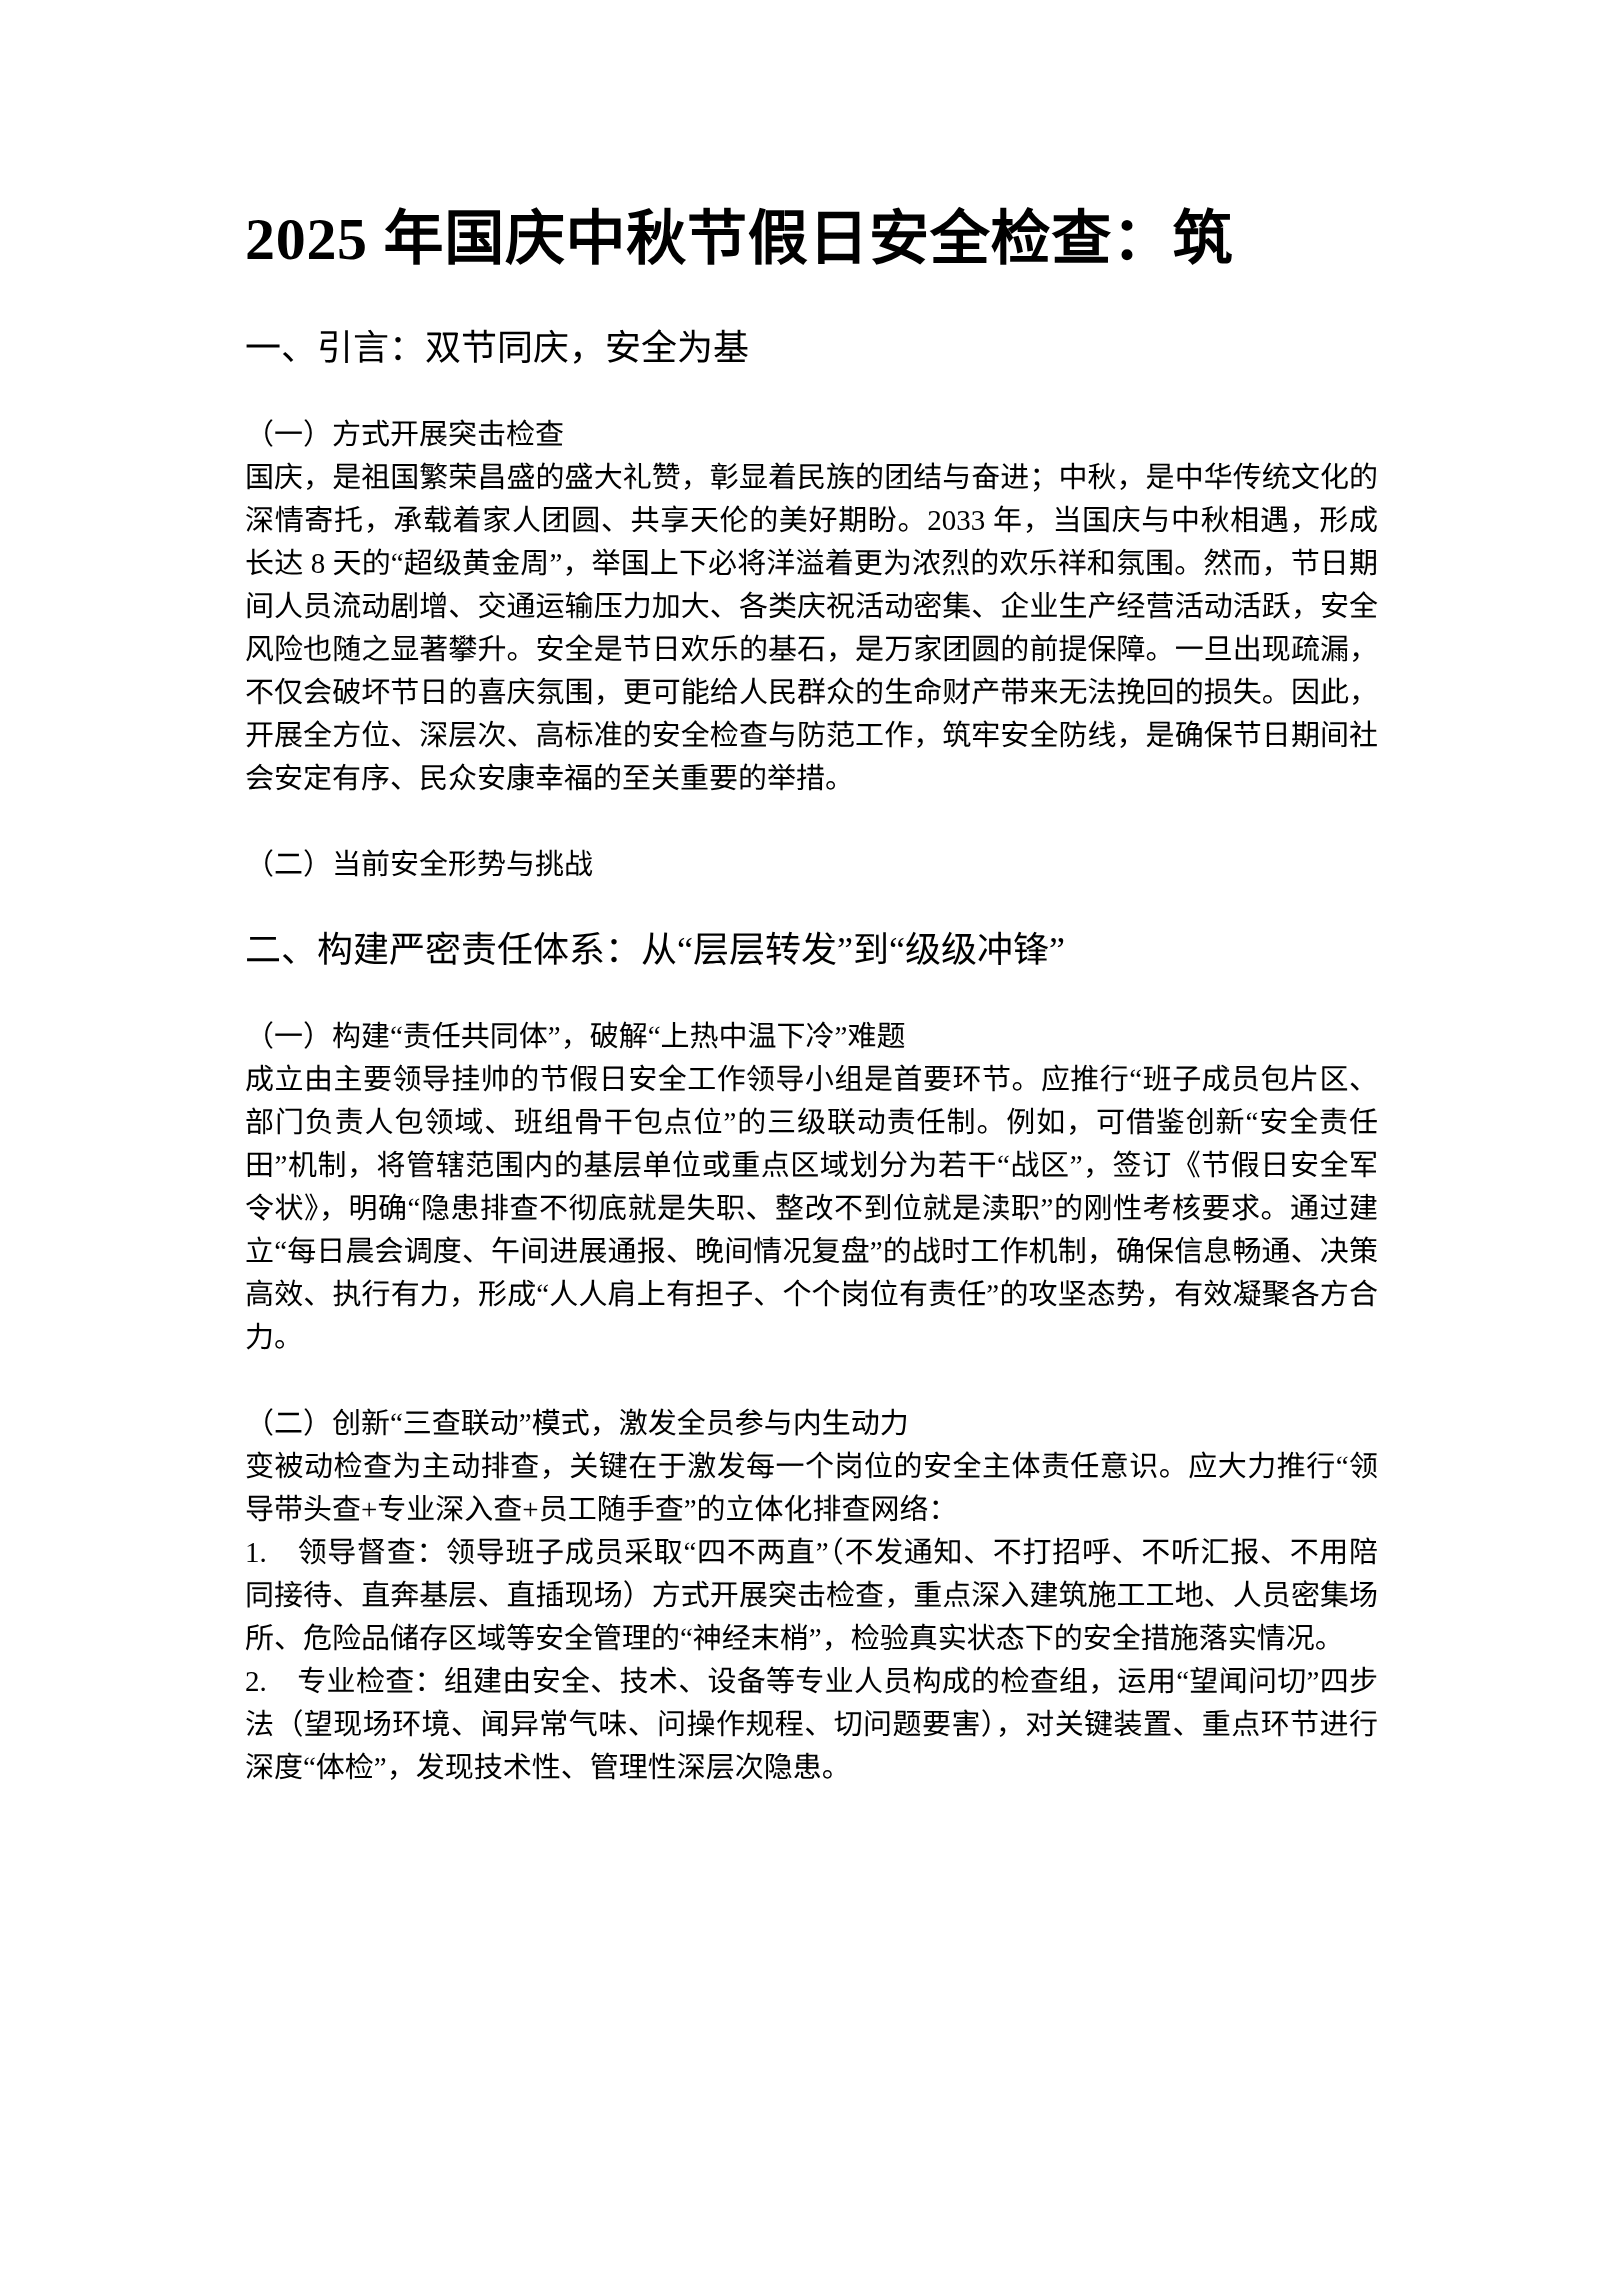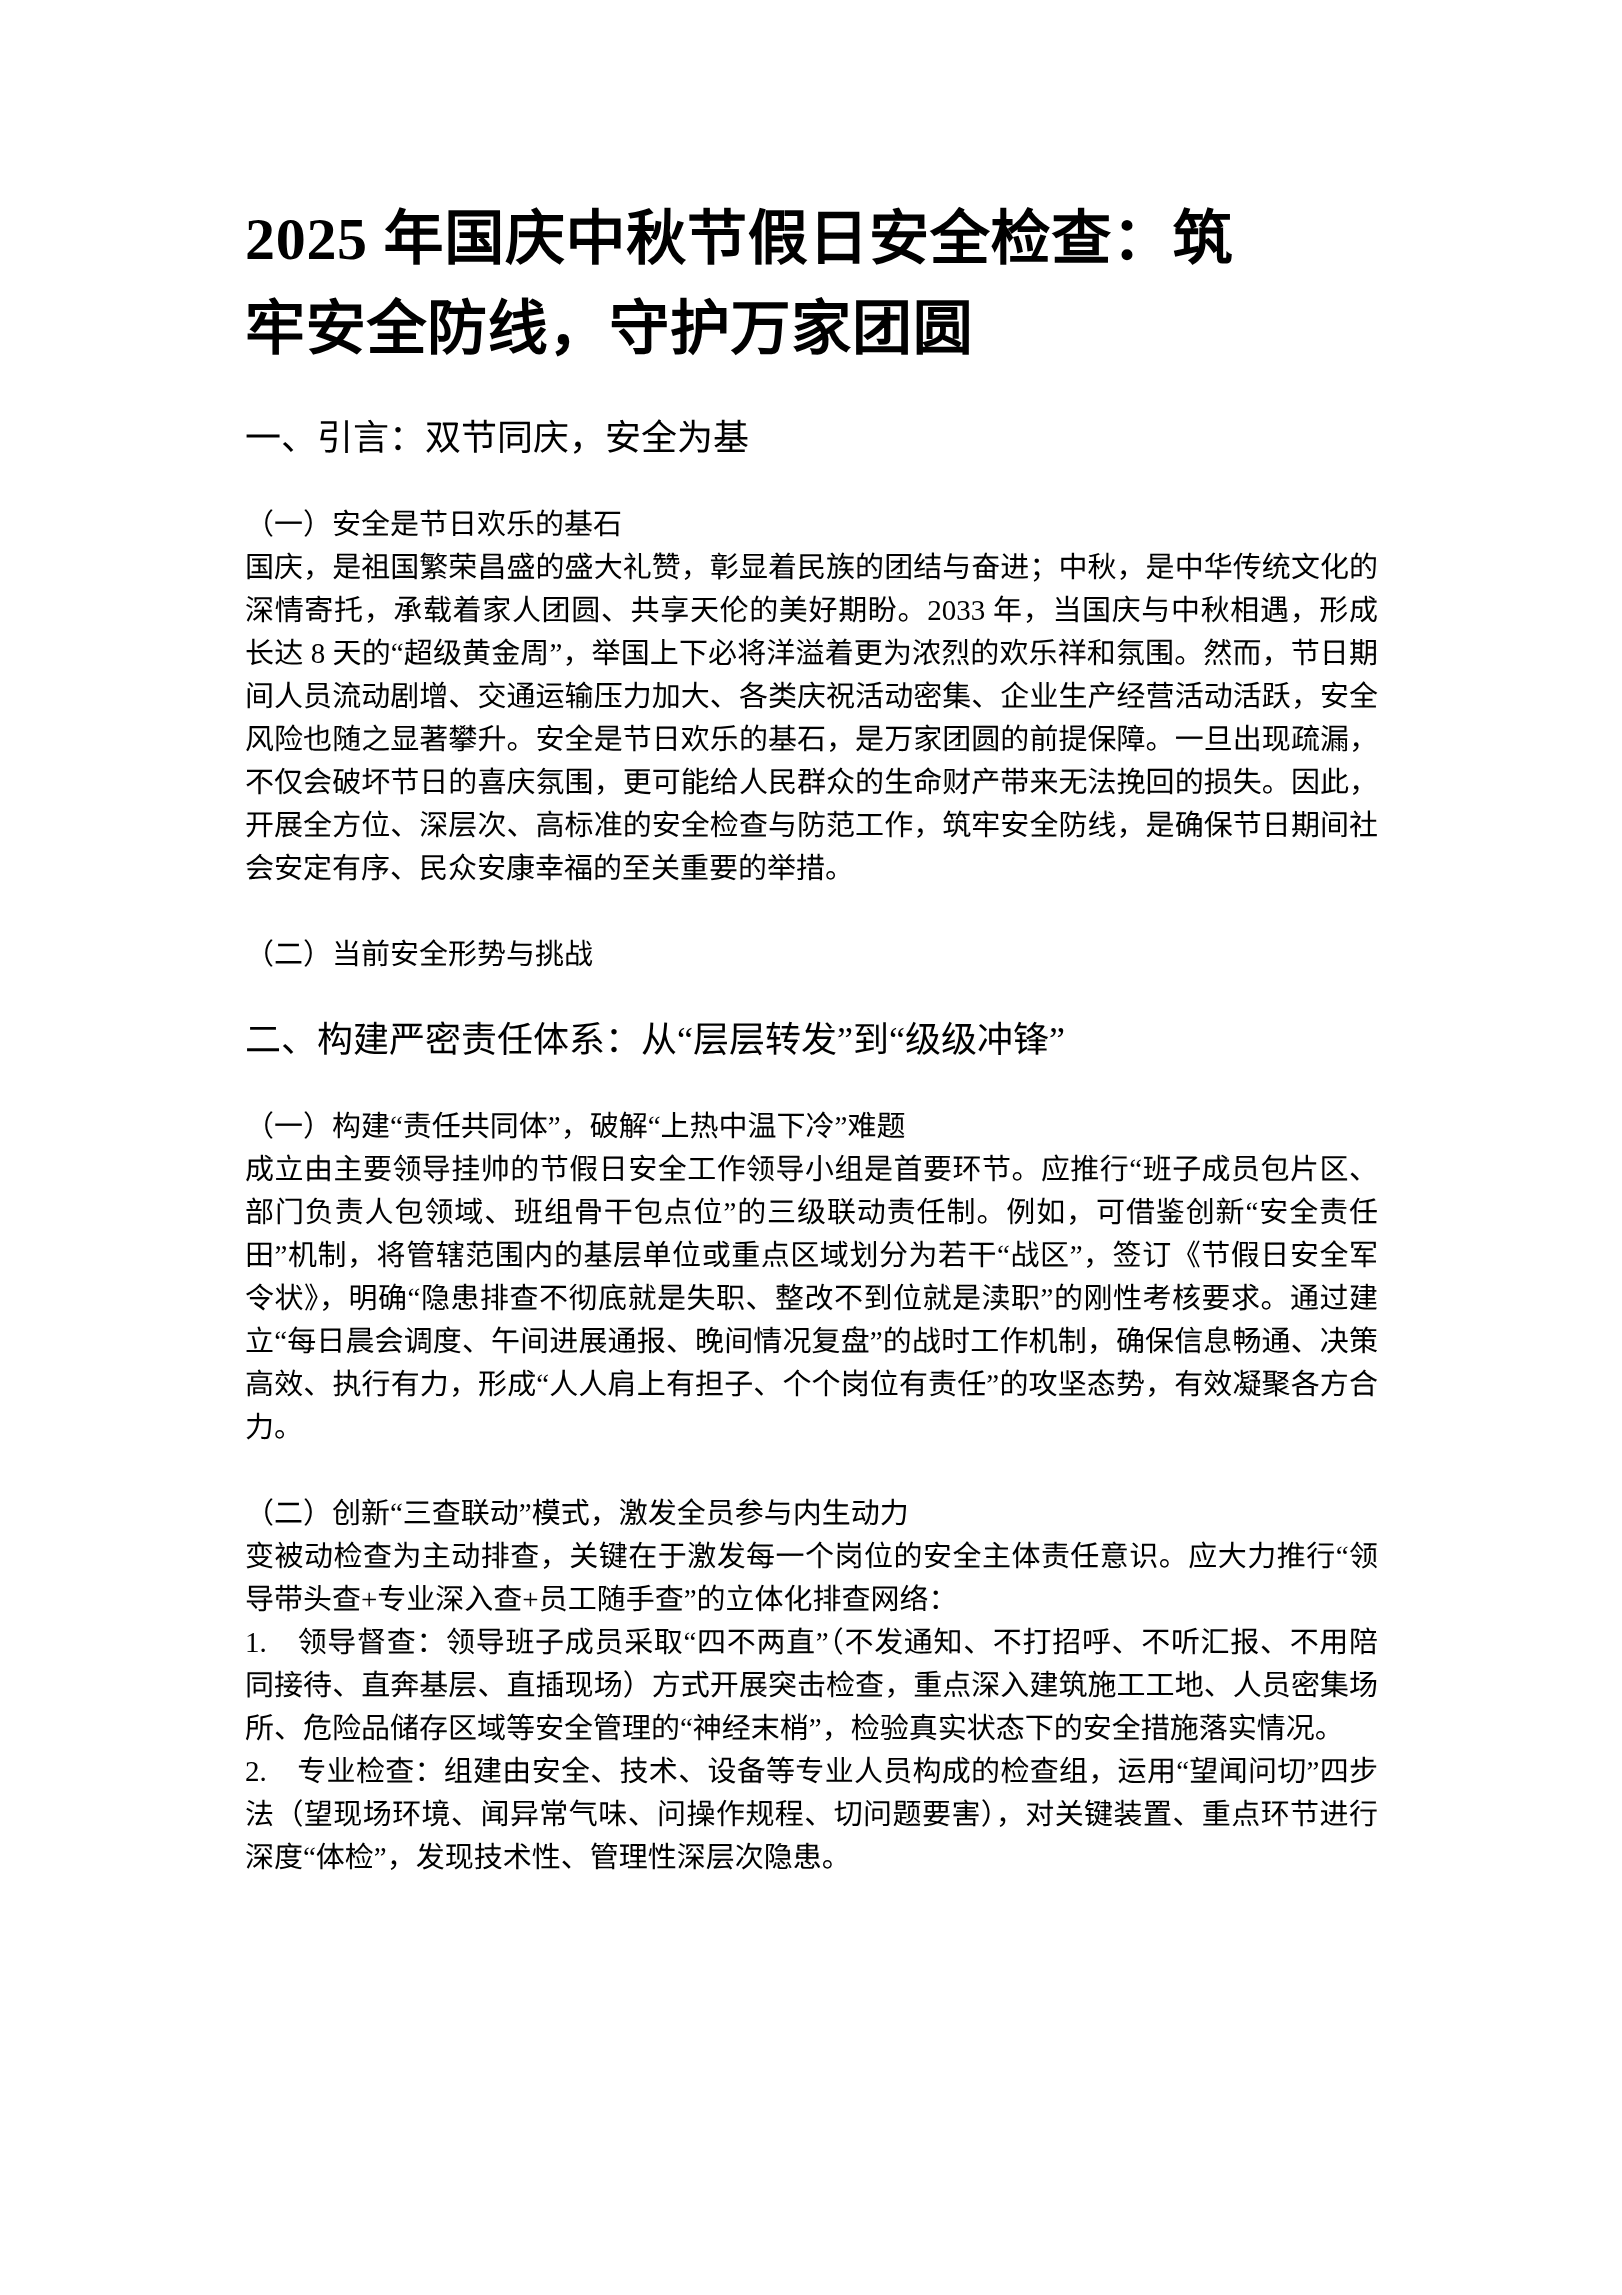--- a/index.html
+++ b/index.html
@@ -53,26 +53,25 @@
     width: 52px;
   }
 </style>
 </head>
 <body>
 
 <div class="page">
 
   <div class="doc-title">
     <div>2025 年国庆中秋节假日安全检查：筑</div>
-    <div>牢安全防线，守护万家团圆</div>
   </div>
 
   <div class="h1">一、引言：双节同庆，安全为基</div>
 
-  <div class="h2">（一）安全是节日欢乐的基石</div>
+  <div class="h2">（一）方式开展突击检查</div>
   <div class="para">国庆，是祖国繁荣昌盛的盛大礼赞，彰显着民族的团结与奋进；中秋，是中华传统文化的深情寄托，承载着家人团圆、共享天伦的美好期盼。2033 年，当国庆与中秋相遇，形成长达 8 天的“超级黄金周”，举国上下必将洋溢着更为浓烈的欢乐祥和氛围。然而，节日期间人员流动剧增、交通运输压力加大、各类庆祝活动密集、企业生产经营活动活跃，安全风险也随之显著攀升。安全是节日欢乐的基石，是万家团圆的前提保障。一旦出现疏漏，不仅会破坏节日的喜庆氛围，更可能给人民群众的生命财产带来无法挽回的损失。因此，开展全方位、深层次、高标准的安全检查与防范工作，筑牢安全防线，是确保节日期间社会安定有序、民众安康幸福的至关重要的举措。</div>
 
   <div class="h2">（二）当前安全形势与挑战</div>
 
   <div class="h1">二、构建严密责任体系：从“层层转发”到“级级冲锋”</div>
 
   <div class="h2">（一）构建“责任共同体”，破解“上热中温下冷”难题</div>
   <div class="para">成立由主要领导挂帅的节假日安全工作领导小组是首要环节。应推行“班子成员包片区、部门负责人包领域、班组骨干包点位”的三级联动责任制。例如，可借鉴创新“安全责任田”机制，将管辖范围内的基层单位或重点区域划分为若干“战区”，签订《节假日安全军令状》，明确“隐患排查不彻底就是失职、整改不到位就是渎职”的刚性考核要求。通过建立“每日晨会调度、午间进展通报、晚间情况复盘”的战时工作机制，确保信息畅通、决策高效、执行有力，形成“人人肩上有担子、个个岗位有责任”的攻坚态势，有效凝聚各方合力。</div>
 
   <div class="h2">（二）创新“三查联动”模式，激发全员参与内生动力</div>

